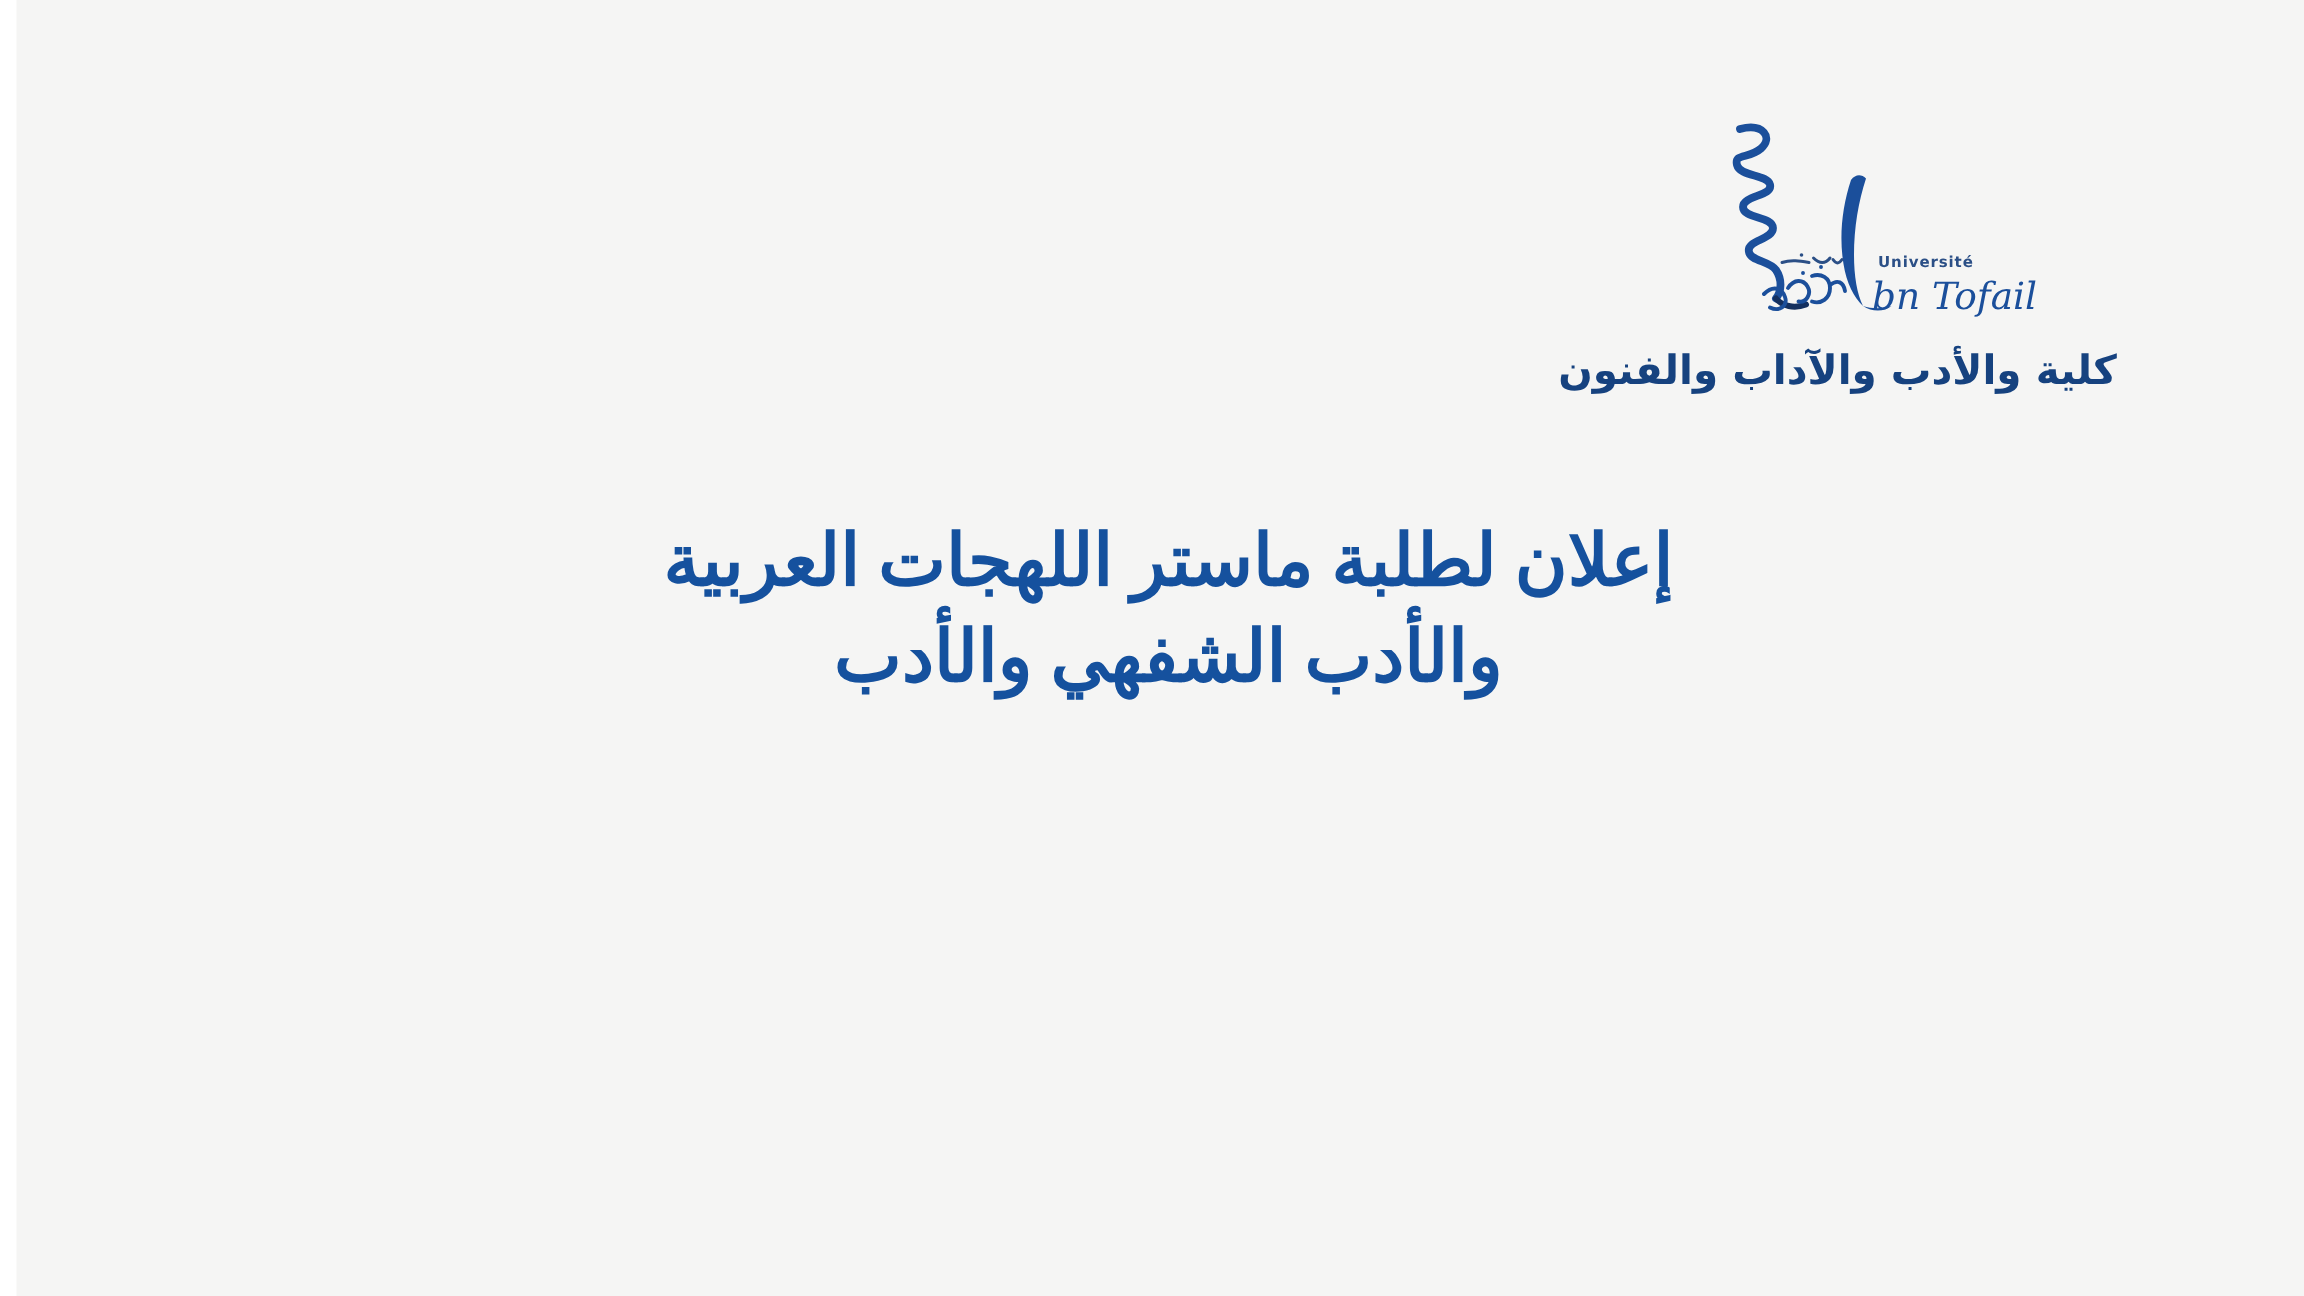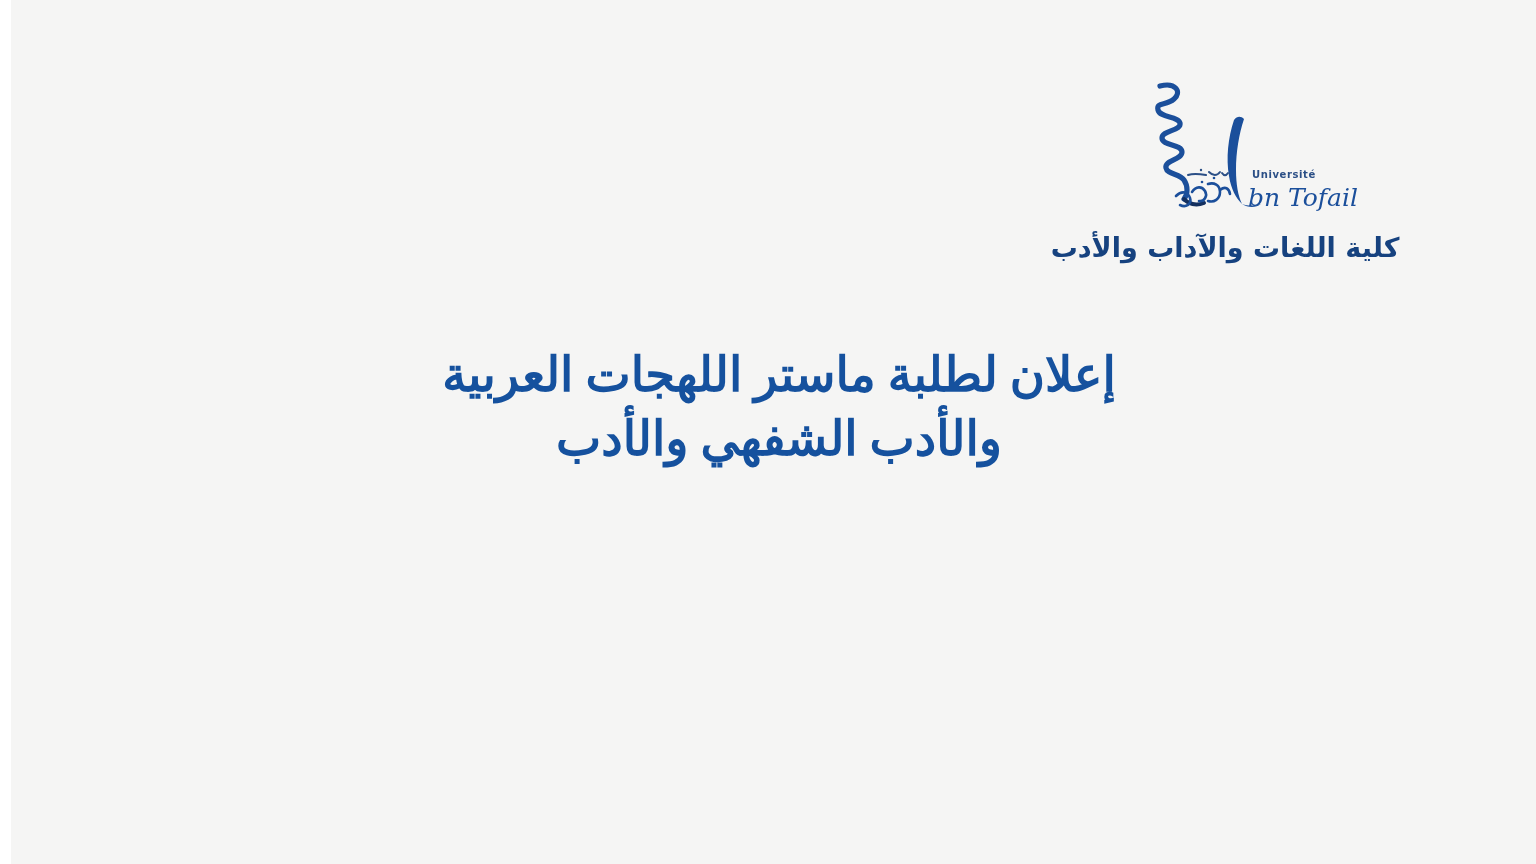--- a/index.html
+++ b/index.html
@@ -118,21 +118,21 @@
           <circle cx="72" cy="110" r="1.3"></circle>
           <circle cx="84" cy="106" r="1.3"></circle>
         </g>
 
         <text x="122" y="106" font-family="DejaVu Sans, Liberation Sans, sans-serif" font-size="10" font-weight="bold" fill="#2b4f86" letter-spacing="0.6" direction="ltr">Université</text>
 
         <text x="118" y="134" font-family="DejaVu Serif, Liberation Serif, serif" font-size="25" font-style="italic" fill="#1b4f9b" direction="ltr">bn Tofail</text>
       </svg>
     </div>
 
-    <div class="faculty-line">كلية اللغات والآداب والأدب</div>
+    <div class="faculty-line">كلية والأدب والآداب والفنون</div>
   </div>
 
   <div class="headline">
     <div class="headline-line">إعلان لطلبة ماستر اللهجات العربية</div>
     <div class="headline-line">والأدب الشفهي والأدب</div>
   </div>
 
 </div>
 
 </body></html>

